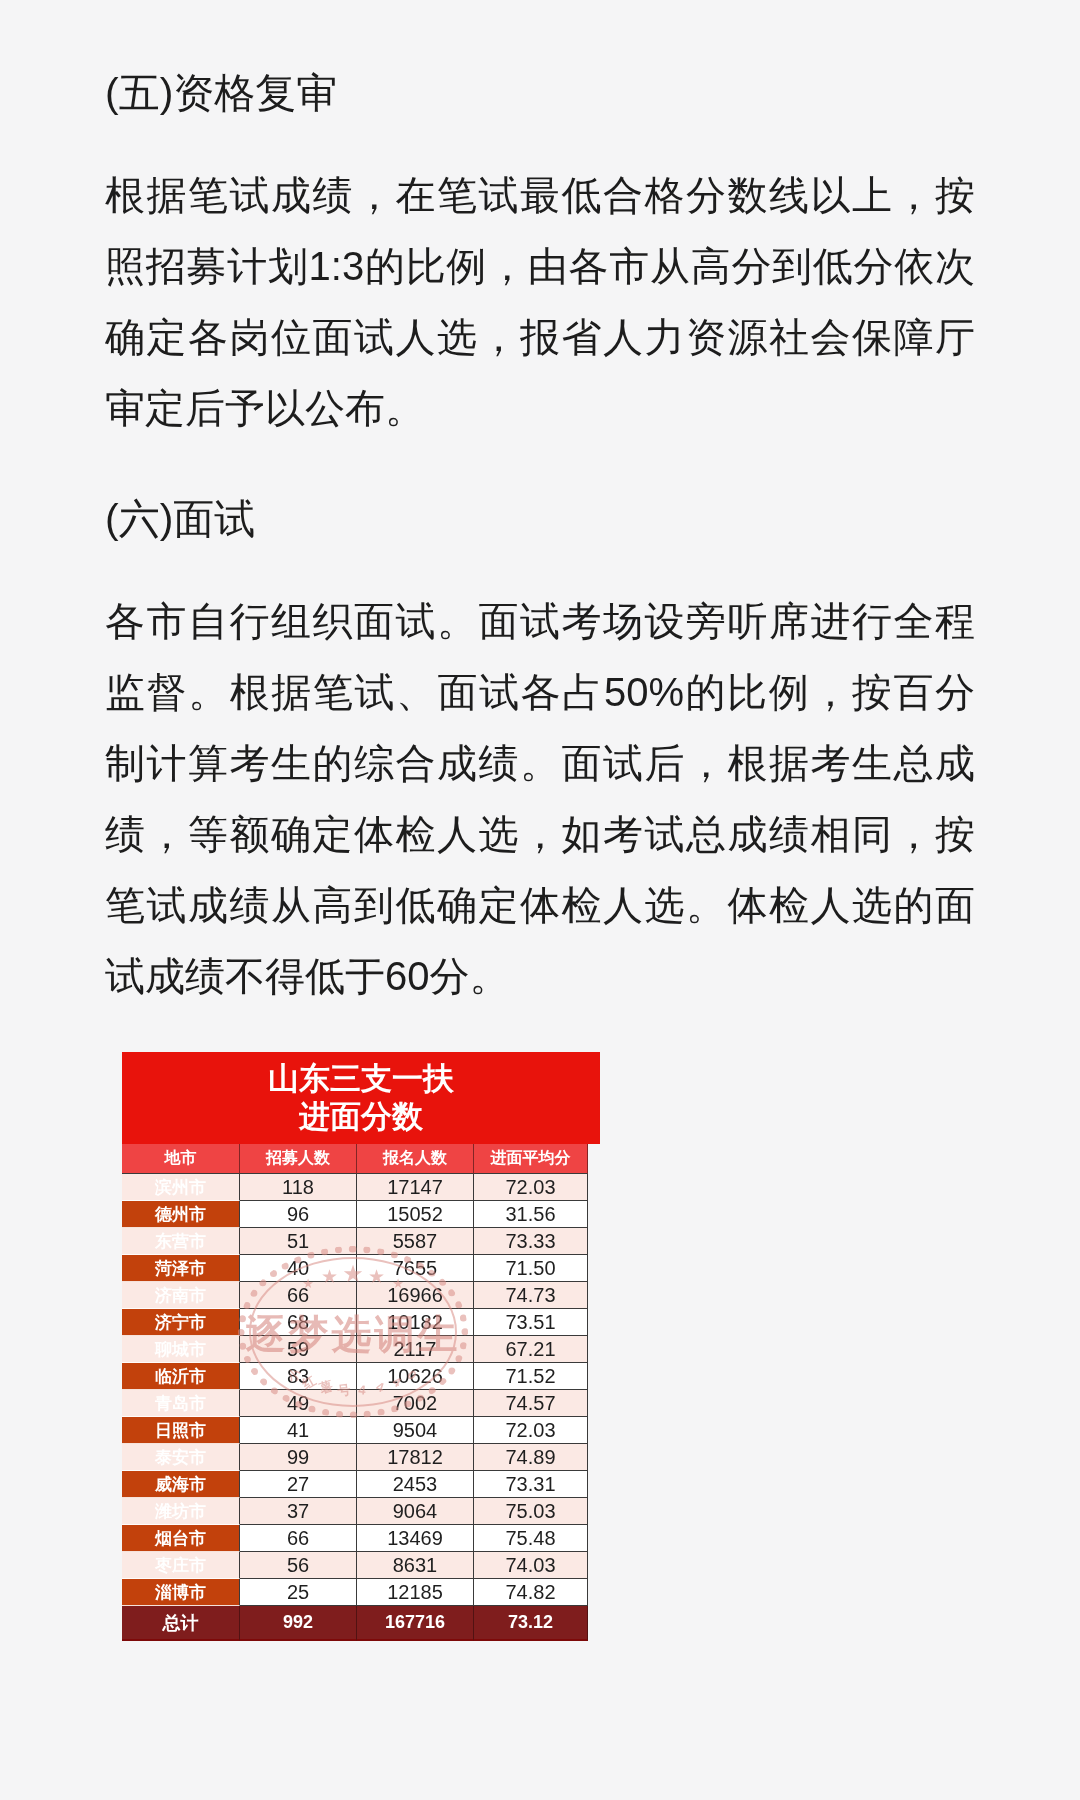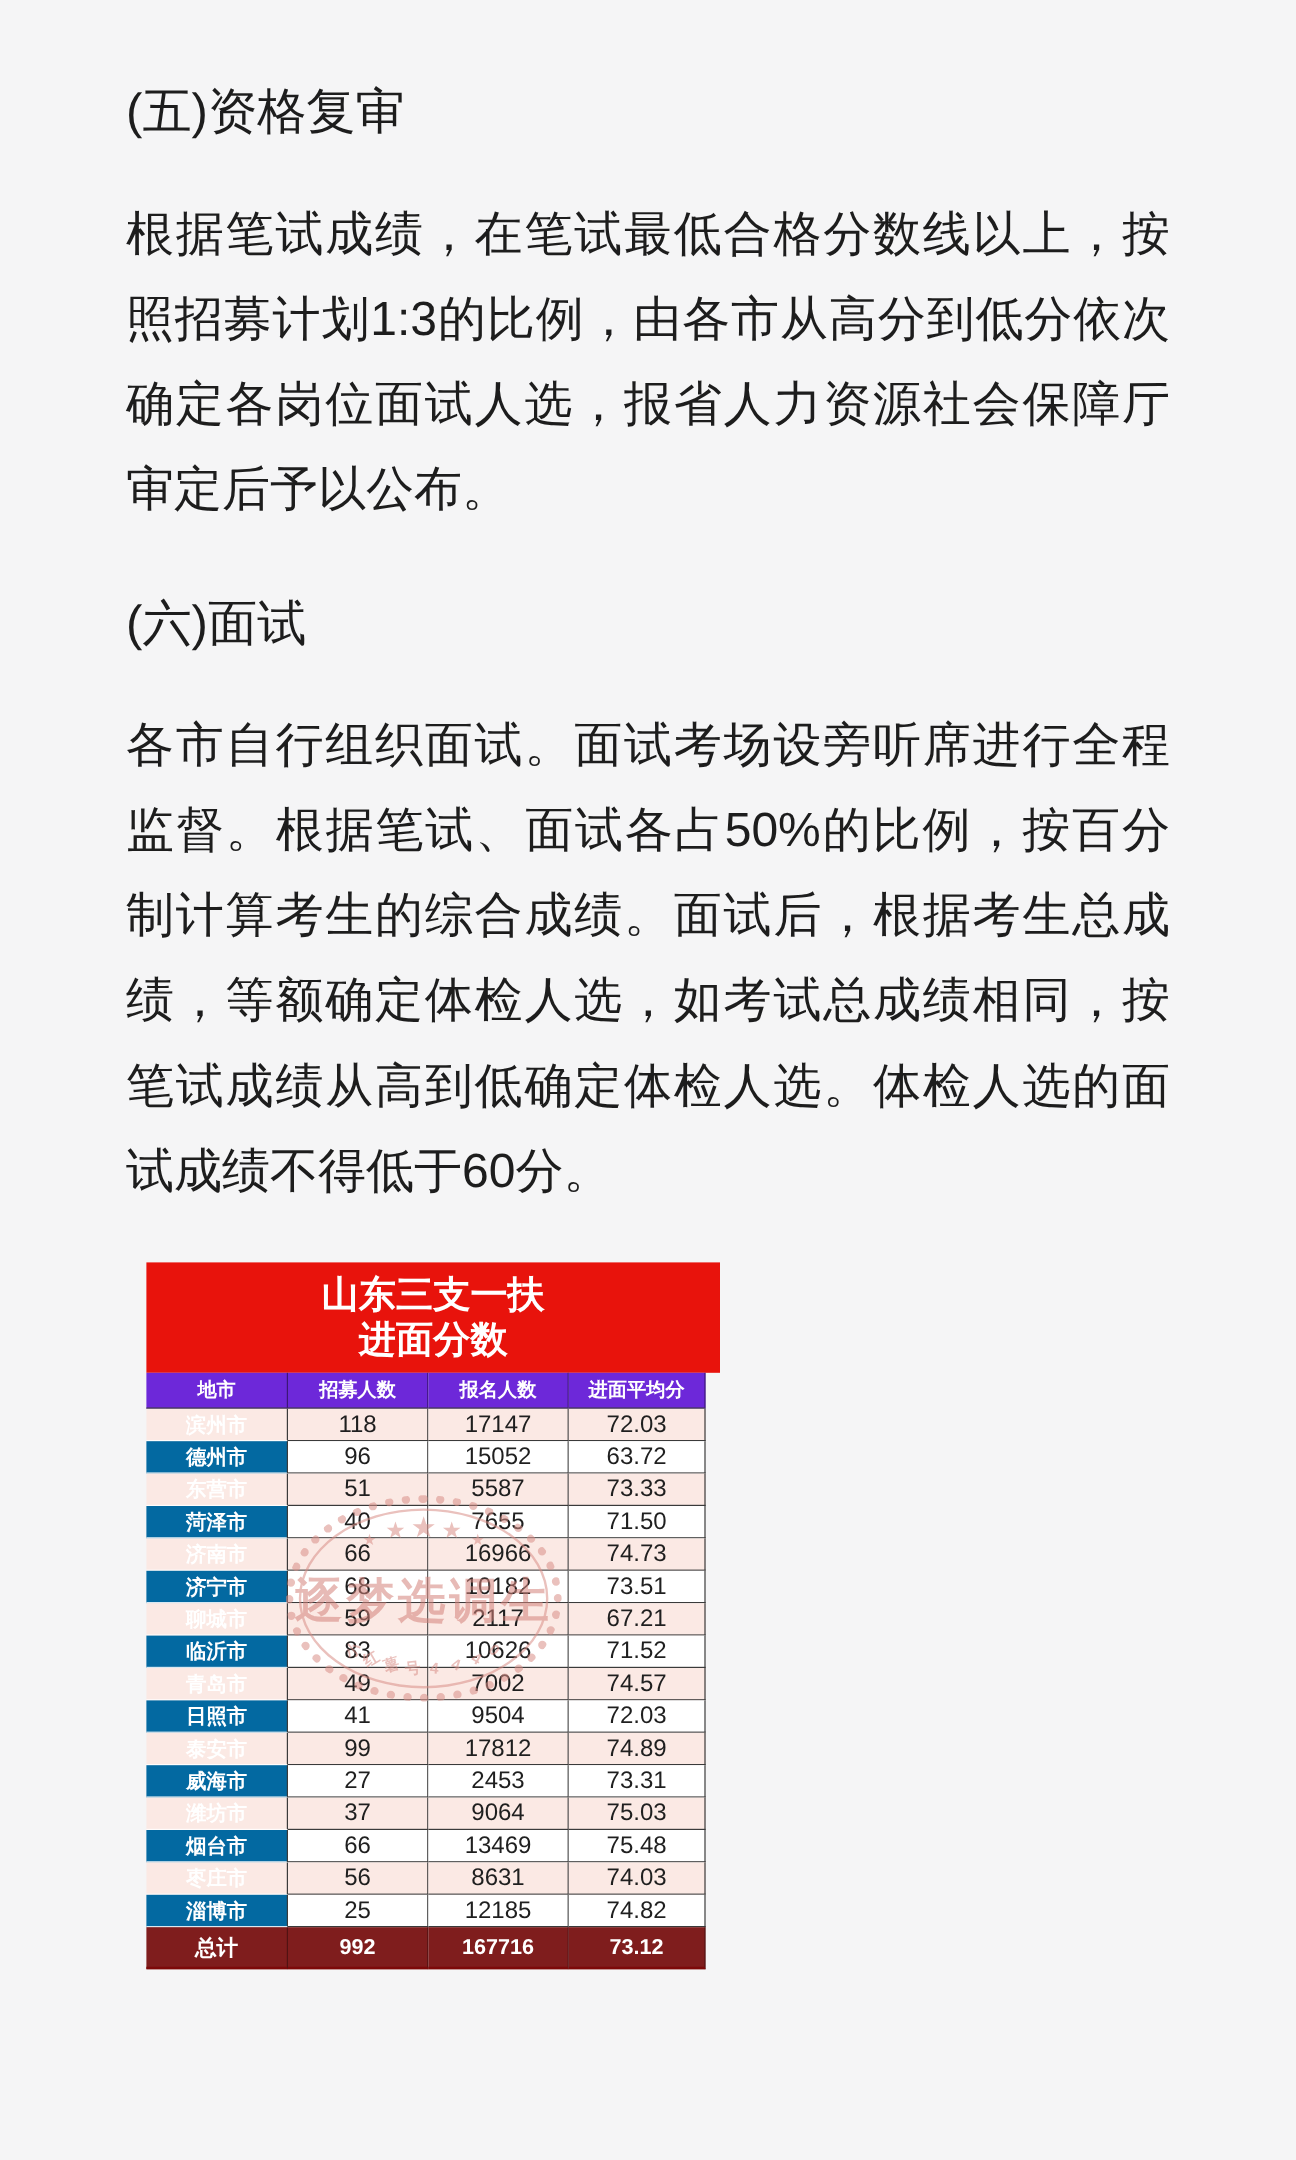--- a/index.html
+++ b/index.html
@@ -22,25 +22,25 @@
   }
   .trow { display:grid; grid-template-columns:118px 117px 117px 114px; }
   .c {
     display:flex; align-items:center; justify-content:center;
     height:27px; font-size:20px; color:#1f1f1f;
     border-right:1px solid #3a3a3a; border-bottom:1px solid #3a3a3a;
     background:#fff;
   }
   .trow.pink .c { background:#fbe9e4; }
   .c.city {
-    background:#0369a1; color:#ffffff; font-weight:700; font-size:17px;
+    background:#c2410c; color:#ffffff; font-weight:700; font-size:17px;
     border-bottom:1px solid rgba(255,255,255,.85);
   }
   .hrow .c {
-    background:#6d28d9; color:#ffffff; font-weight:700; font-size:16px;
+    background:#ef4444; color:#ffffff; font-weight:700; font-size:16px;
     height:30px; border-bottom:1px solid #3a3a3a; border-right:1px solid rgba(0,0,0,.45);
   }
   .totrow .c {
     background:#7f1d1d; color:#ffffff; font-weight:700; font-size:18px;
     height:35px; border-bottom:2px solid #7d0909; border-right:1px solid rgba(0,0,0,.35);
   }
 
   
   .wm { position:absolute; left:116px; top:194px; width:230px; height:172px;
         opacity:.55; pointer-events:none; z-index:5; }
@@ -85,21 +85,21 @@
           <div class="trow drow pink">
             <div class="c city">滨州市</div>
             <div class="c">118</div>
             <div class="c">17147</div>
             <div class="c">72.03</div>
           </div>
           <div class="trow drow white">
             <div class="c city">德州市</div>
             <div class="c">96</div>
             <div class="c">15052</div>
-            <div class="c">63.72</div>
+            <div class="c">31.56</div>
           </div>
           <div class="trow drow pink">
             <div class="c city">东营市</div>
             <div class="c">51</div>
             <div class="c">5587</div>
             <div class="c">73.33</div>
           </div>
           <div class="trow drow white">
             <div class="c city">菏泽市</div>
             <div class="c">40</div>

